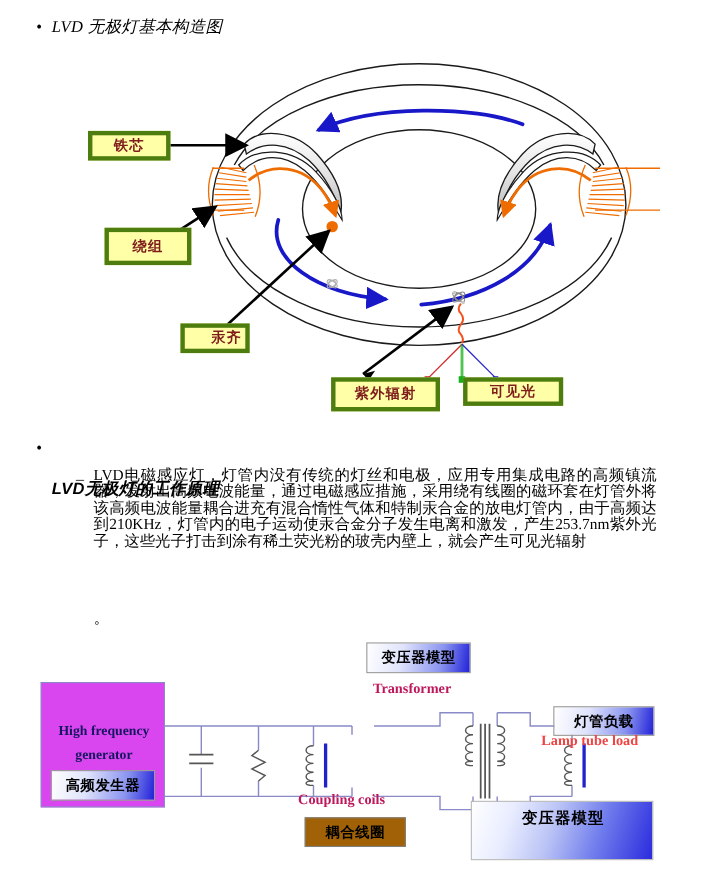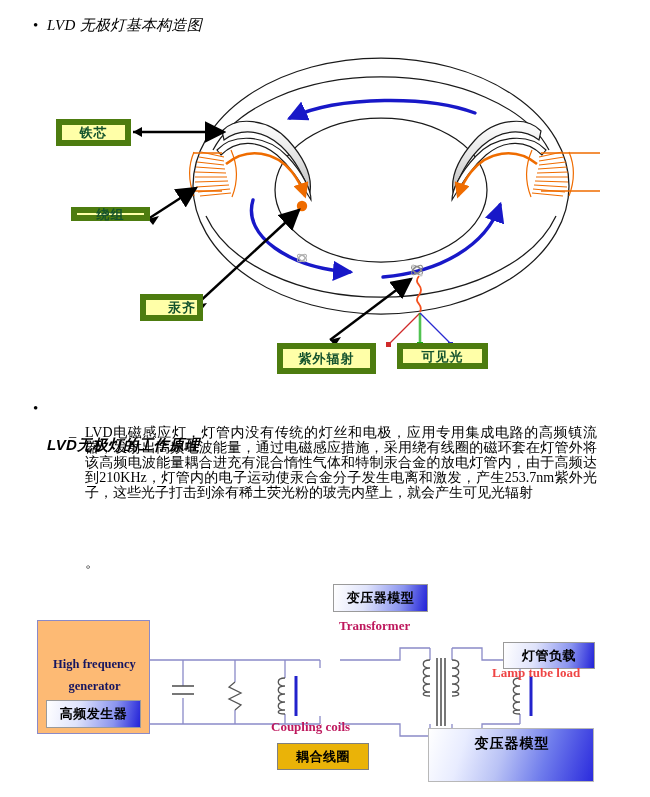--- a/index.html
+++ b/index.html
@@ -53,32 +53,33 @@
     width: 512px;
     text-align: justify;
     text-justify: inter-ideograph;
   }
   .b-strong { font-weight: bold; margin-top: 37px; }
 
   
   .ylabel {
     position: absolute;
     background: #ffffa8;
-    border: 6px solid #4d7c0f;
+    border: 4px solid #4d7c0f;
     box-sizing: border-box;
     font-family: "DejaVu Sans", "Liberation Sans", sans-serif;
     font-size: 13px;
     font-weight: bold;
-    color: #14532d;
+    color: #7f1d1d;
     text-align: center;
     line-height: 1;
     display: flex;
     align-items: center;
     justify-content: center;
     letter-spacing: 1px;
+    margin-left: 24px;
   }
 
   
   .layer {
     position: absolute;
     left: 0;
     top: 0;
     pointer-events: none;
   }
 
@@ -89,21 +90,21 @@
     top: 586px;
     width: 650px;
     height: 211px;
   }
   .gen-box {
     position: absolute;
     left: 37px;
     top: 34px;
     width: 113px;
     height: 114px;
-    background: #fdba74;
+    background: #d946ef;
     border: 1px solid #8a8ac8;
     box-sizing: border-box;
   }
   .gen-line {
     position: absolute;
     left: 0;
     width: 113px;
     text-align: center;
     font-family: "Liberation Serif", "DejaVu Serif", serif;
     font-weight: bold;
@@ -137,21 +138,21 @@
     color: #ef4444;
     white-space: nowrap;
   }
   .en-cap.black { color: #be185d; }
 
   
   .plainbox {
     position: absolute;
     box-sizing: border-box;
     border: 1px solid #808080;
-    background: #eab308;
+    background: #a16207;
     font-family: Liberation Mono, monospace;
     font-size: 13px;
     font-weight: bold;
     color: #000;
     display: flex;
     align-items: center;
     justify-content: center;
     letter-spacing: .5px;
   }
 
@@ -319,21 +320,21 @@
   <g fill="#000">
     <path d="M133,132 L142,127 L142,137 Z"></path>
     <path d="M148,219 L159,216 L153,225 Z"></path>
     <path d="M196,305 L207,303 L200,312 Z"></path>
     <path d="M330,340 L341,337 L335,346 Z"></path>
   </g>
 </svg>
 
 <div class="ylabel" style="left:56px; top:119px; width:75px; height:27px;">铁芯</div>
 
-<div class="ylabel" style="left:71px; top:207px; width:79px; height:14px;">绕组</div>
+<div class="ylabel" style="left:71px; top:207px; width:79px; height:34px;">绕组</div>
 
 <div class="ylabel" style="left:140px; top:294px; width:63px; height:27px;padding-left:21px;">汞齐</div>
 
 <div class="ylabel" style="left:277px; top:343px; width:99px; height:31px;">紫外辐射</div>
 
 <div class="ylabel" style="left:397px; top:343px; width:91px; height:26px;">可见光</div>
 
 <div class="bullet-row" style="left:33px; top:398px;">
   <span class="bullet-dot">•</span>
   <span class="bullet-text b-strong" style="font-family:'Liberation Sans','DejaVu Sans',sans-serif;">LVD</span>

